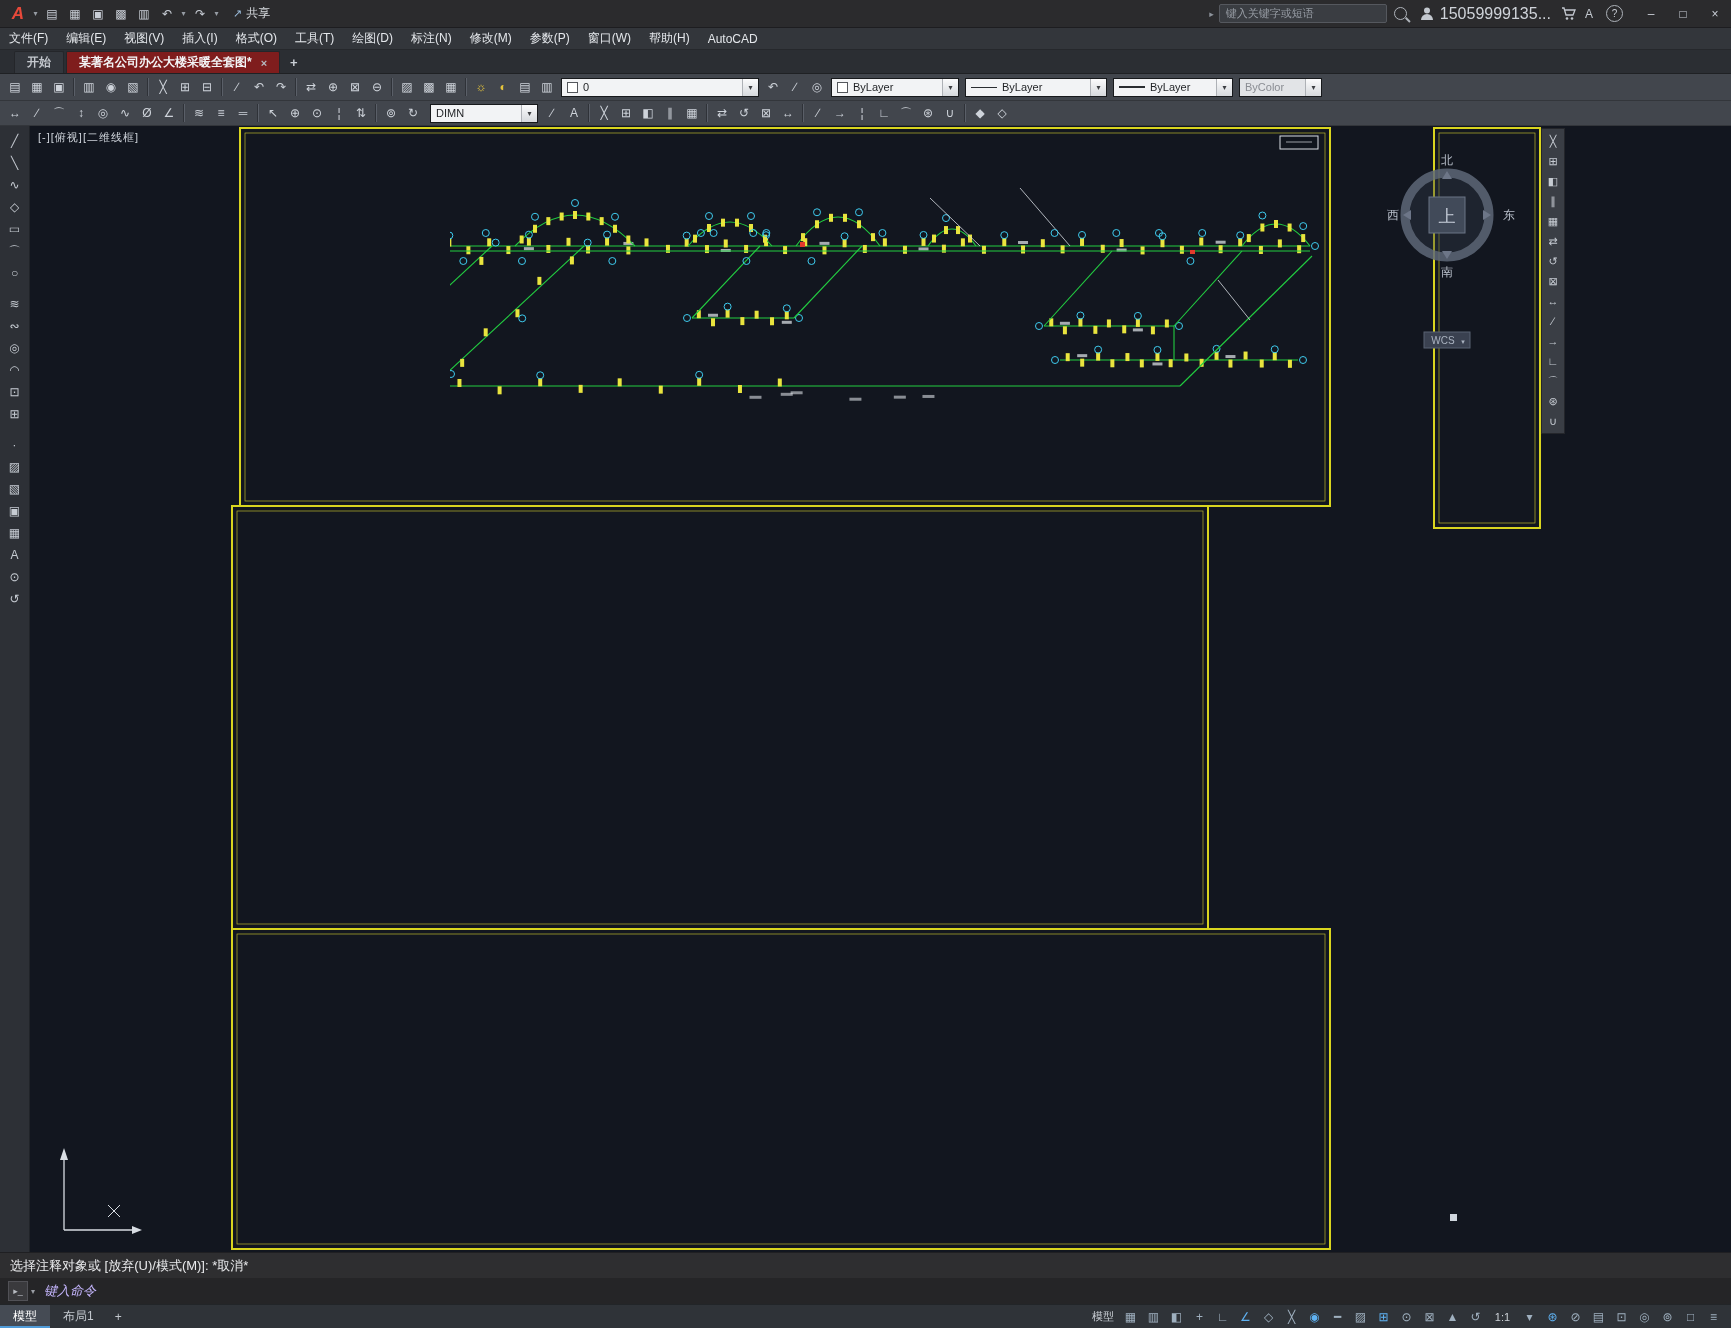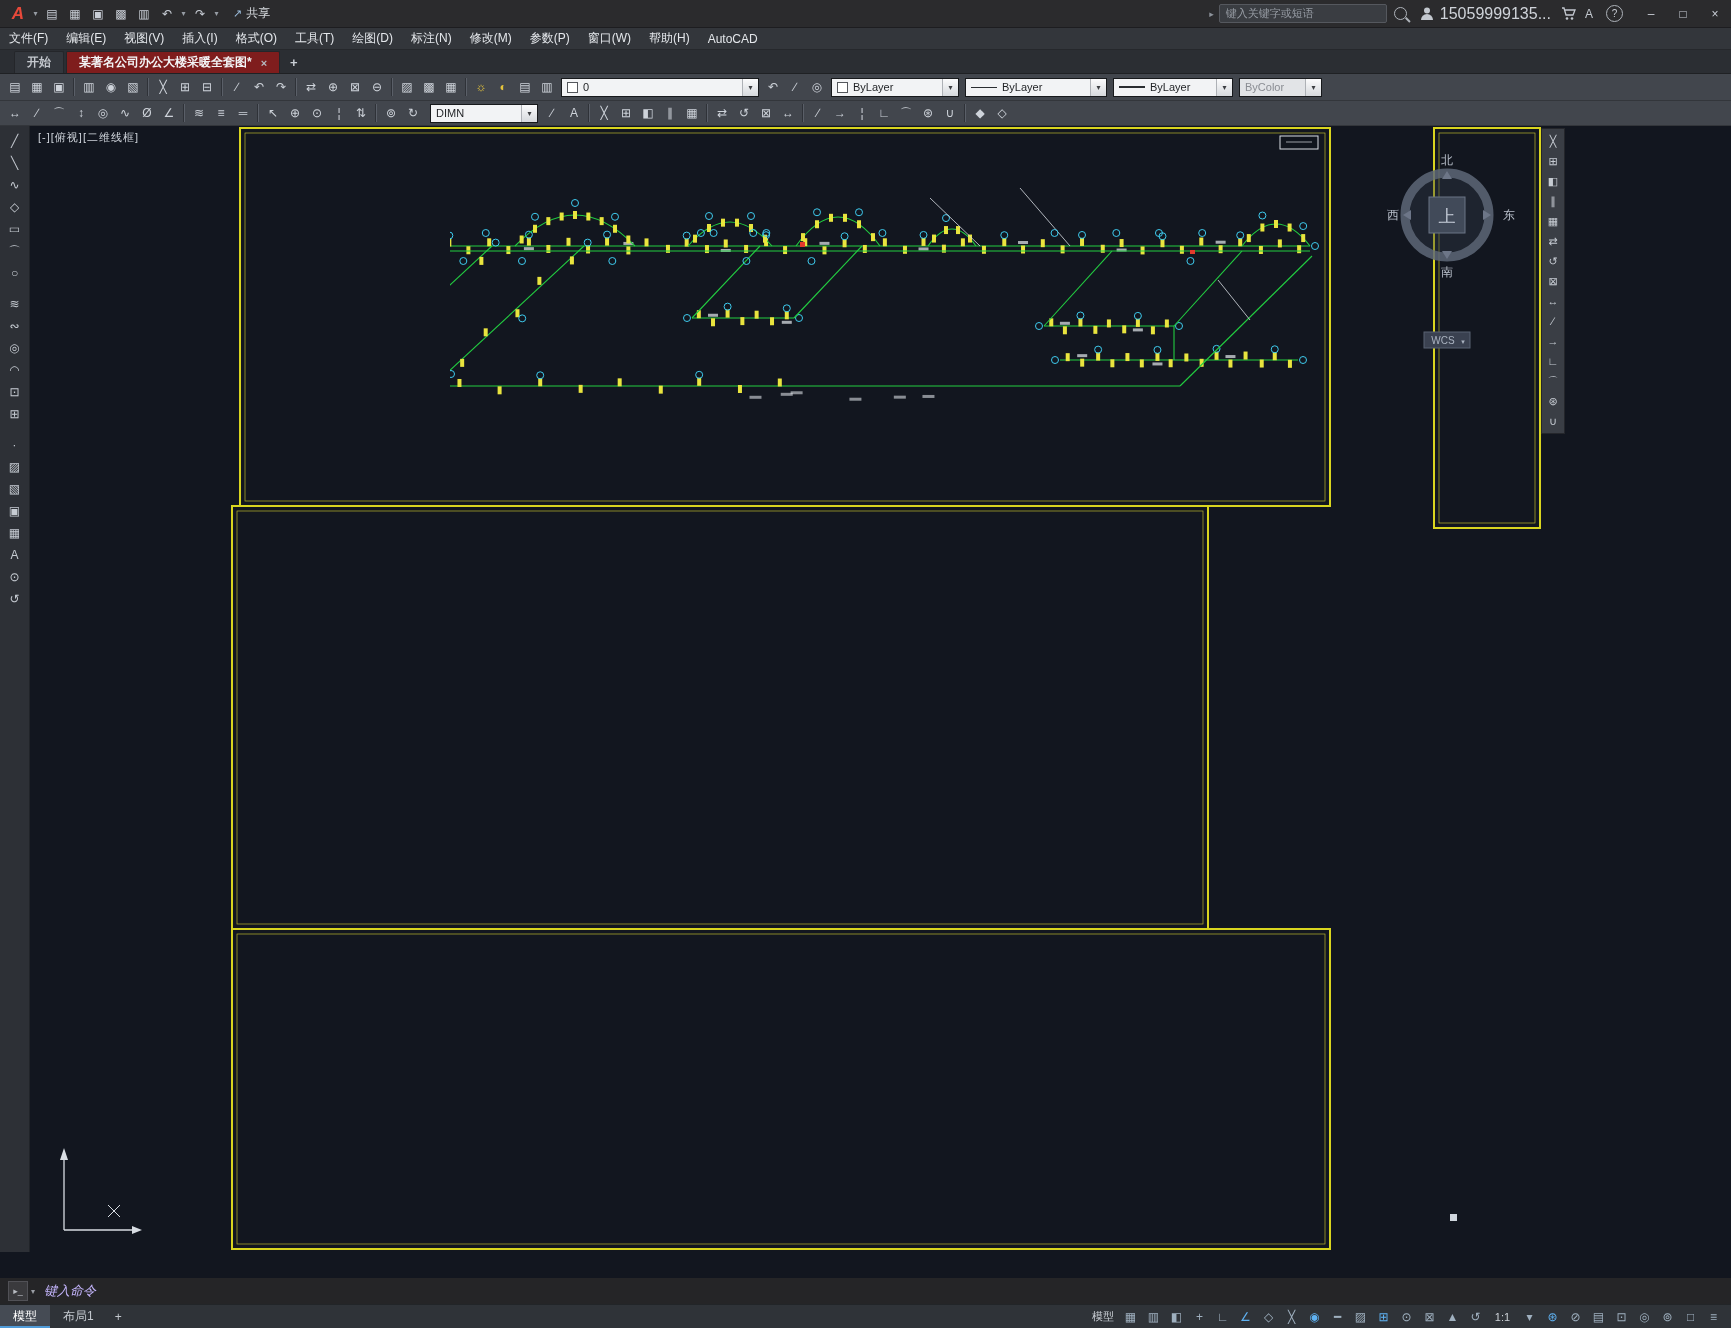--- a/index.html
+++ b/index.html
@@ -1688,20 +1688,21 @@
           <span class="picon small">∕</span>
           <span class="picon small">→</span>
           <span class="picon small">∟</span>
           <span class="picon small">⌒</span>
           <span class="picon small">⊛</span>
           <span class="picon small">∪</span>
         </div>
     </div>
   </div>
 
+  <div class="cmdhist">选择注释对象或  [放弃(U)/模式(M)]: *取消*</div>
   <div class="cmdline">
     <span class="cicon">▸_</span>
     <span class="cdrop">▾</span>
     <span class="ctext">键入命令</span>
   </div>
 
   <footer class="statusbar">
     <div class="stabs">
       <span class="stab active">模型</span>
       <span class="stab">布局1</span>

